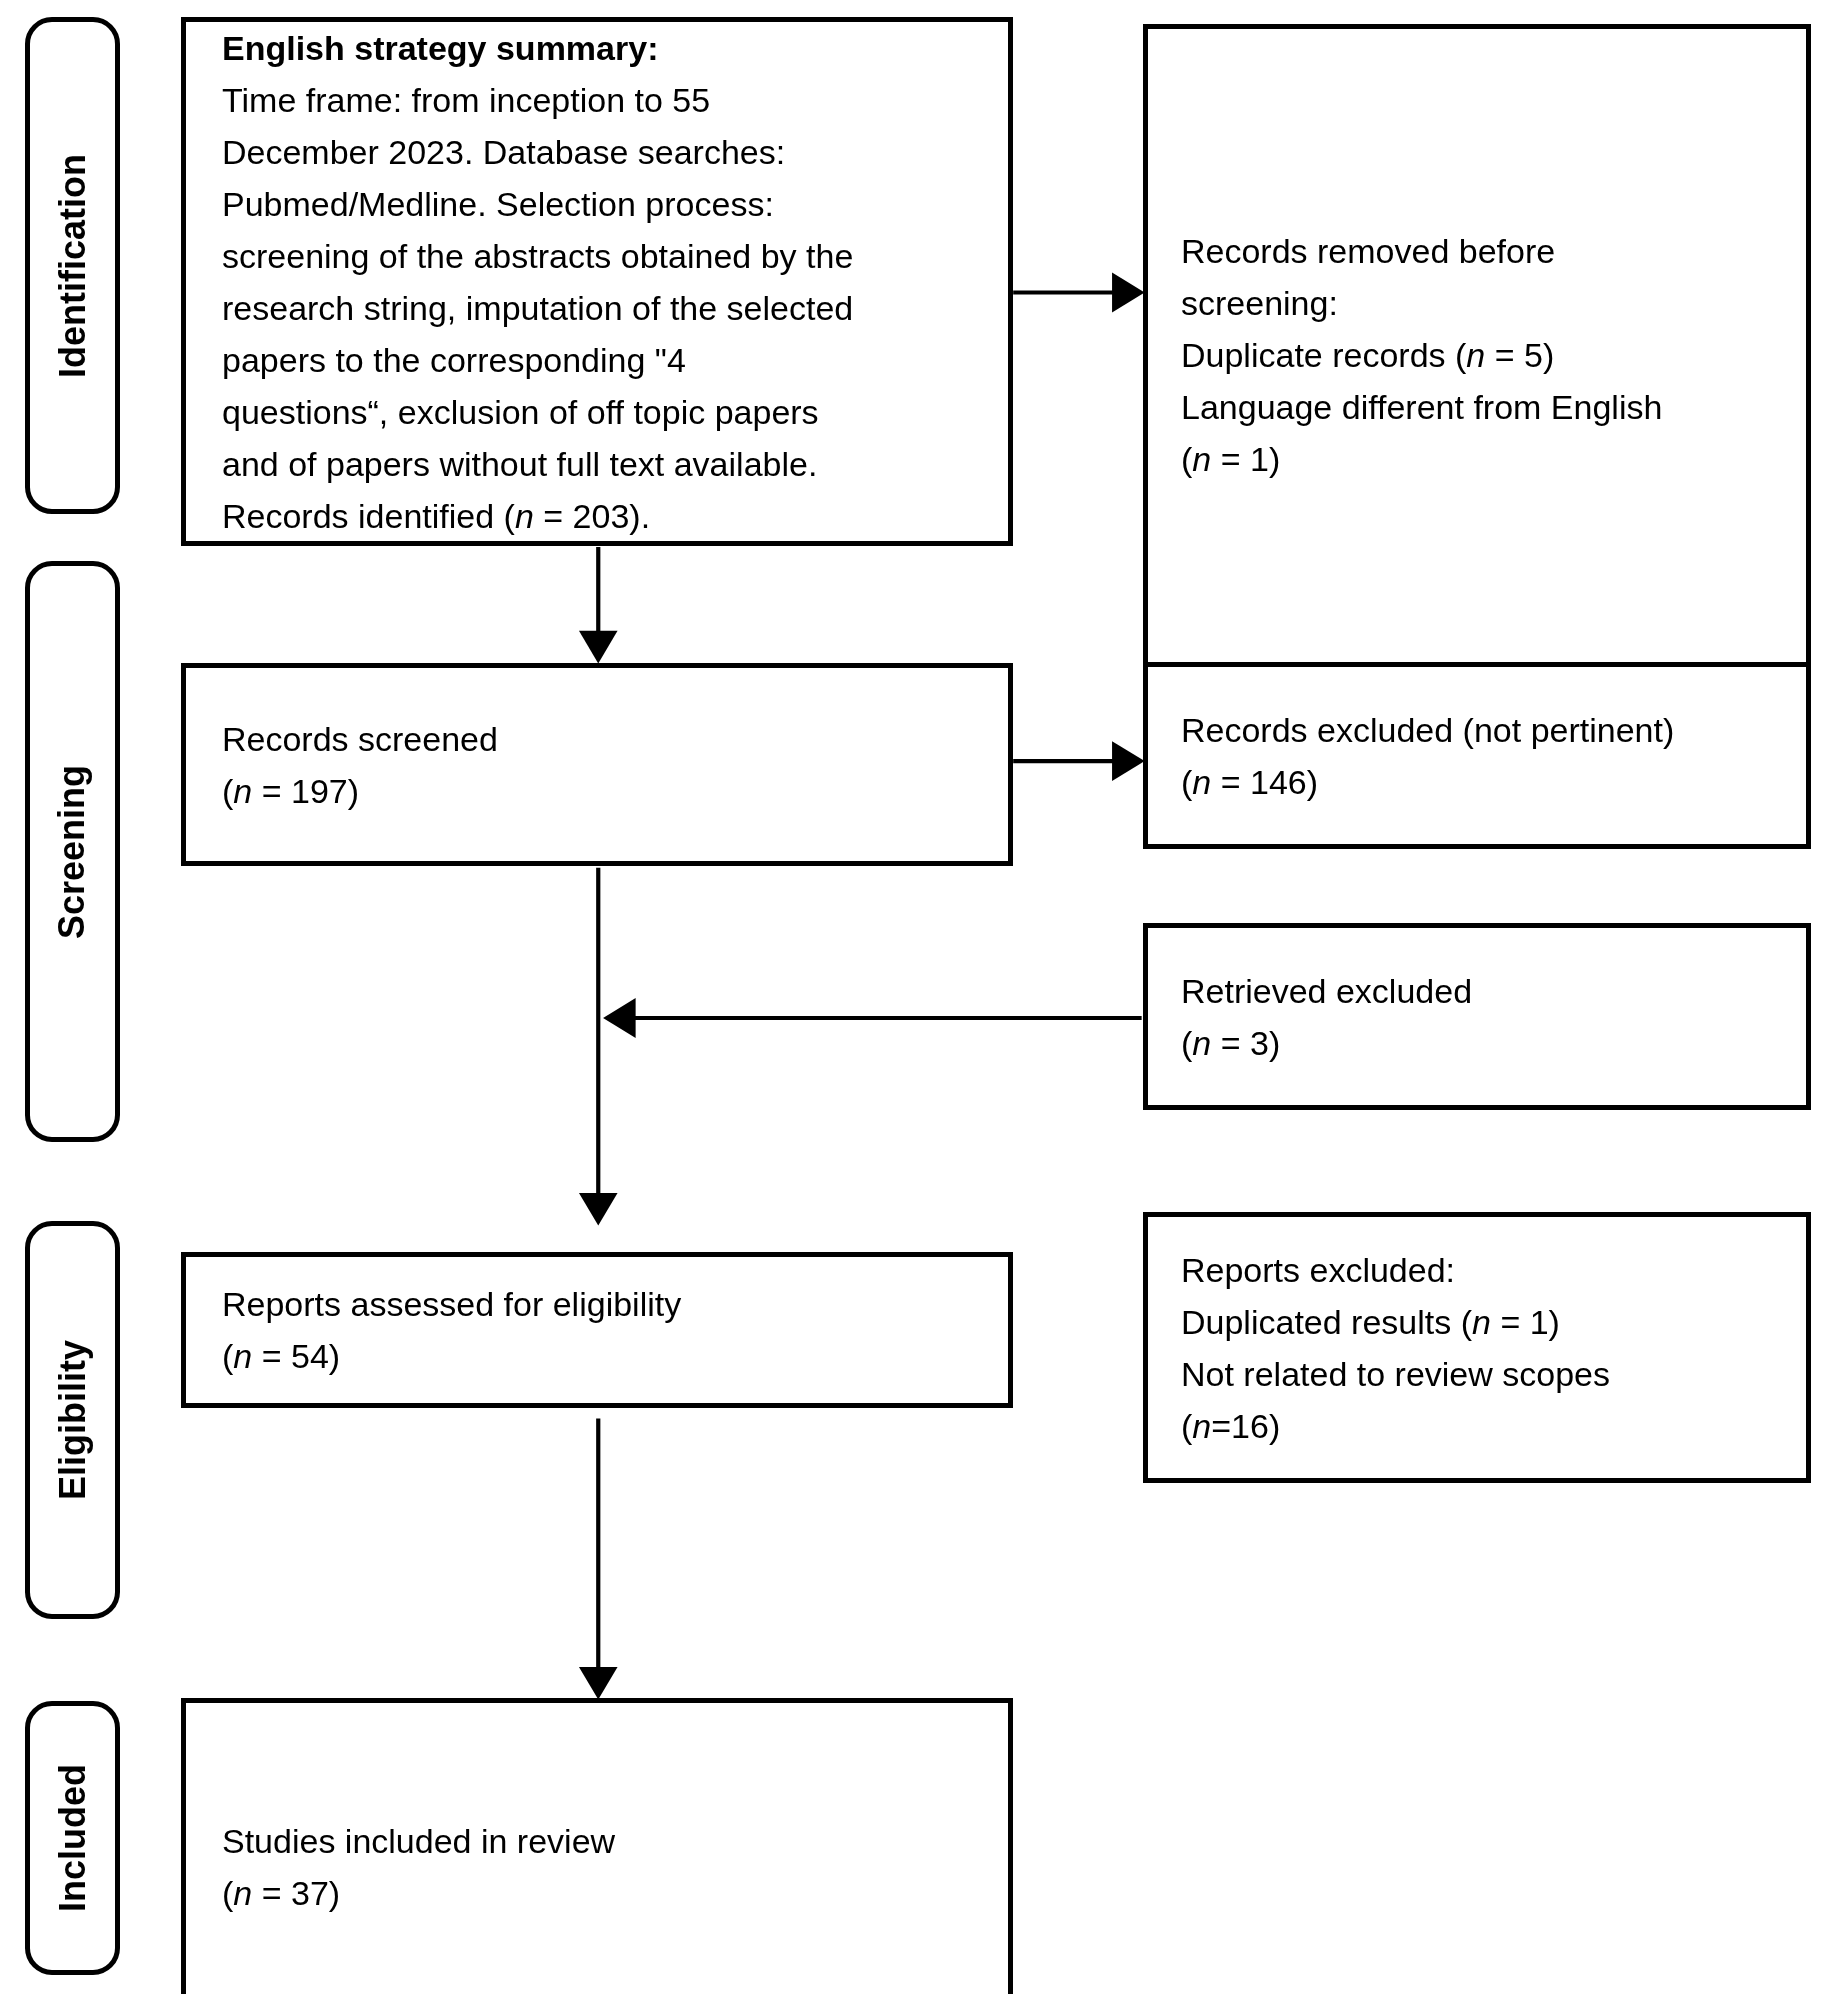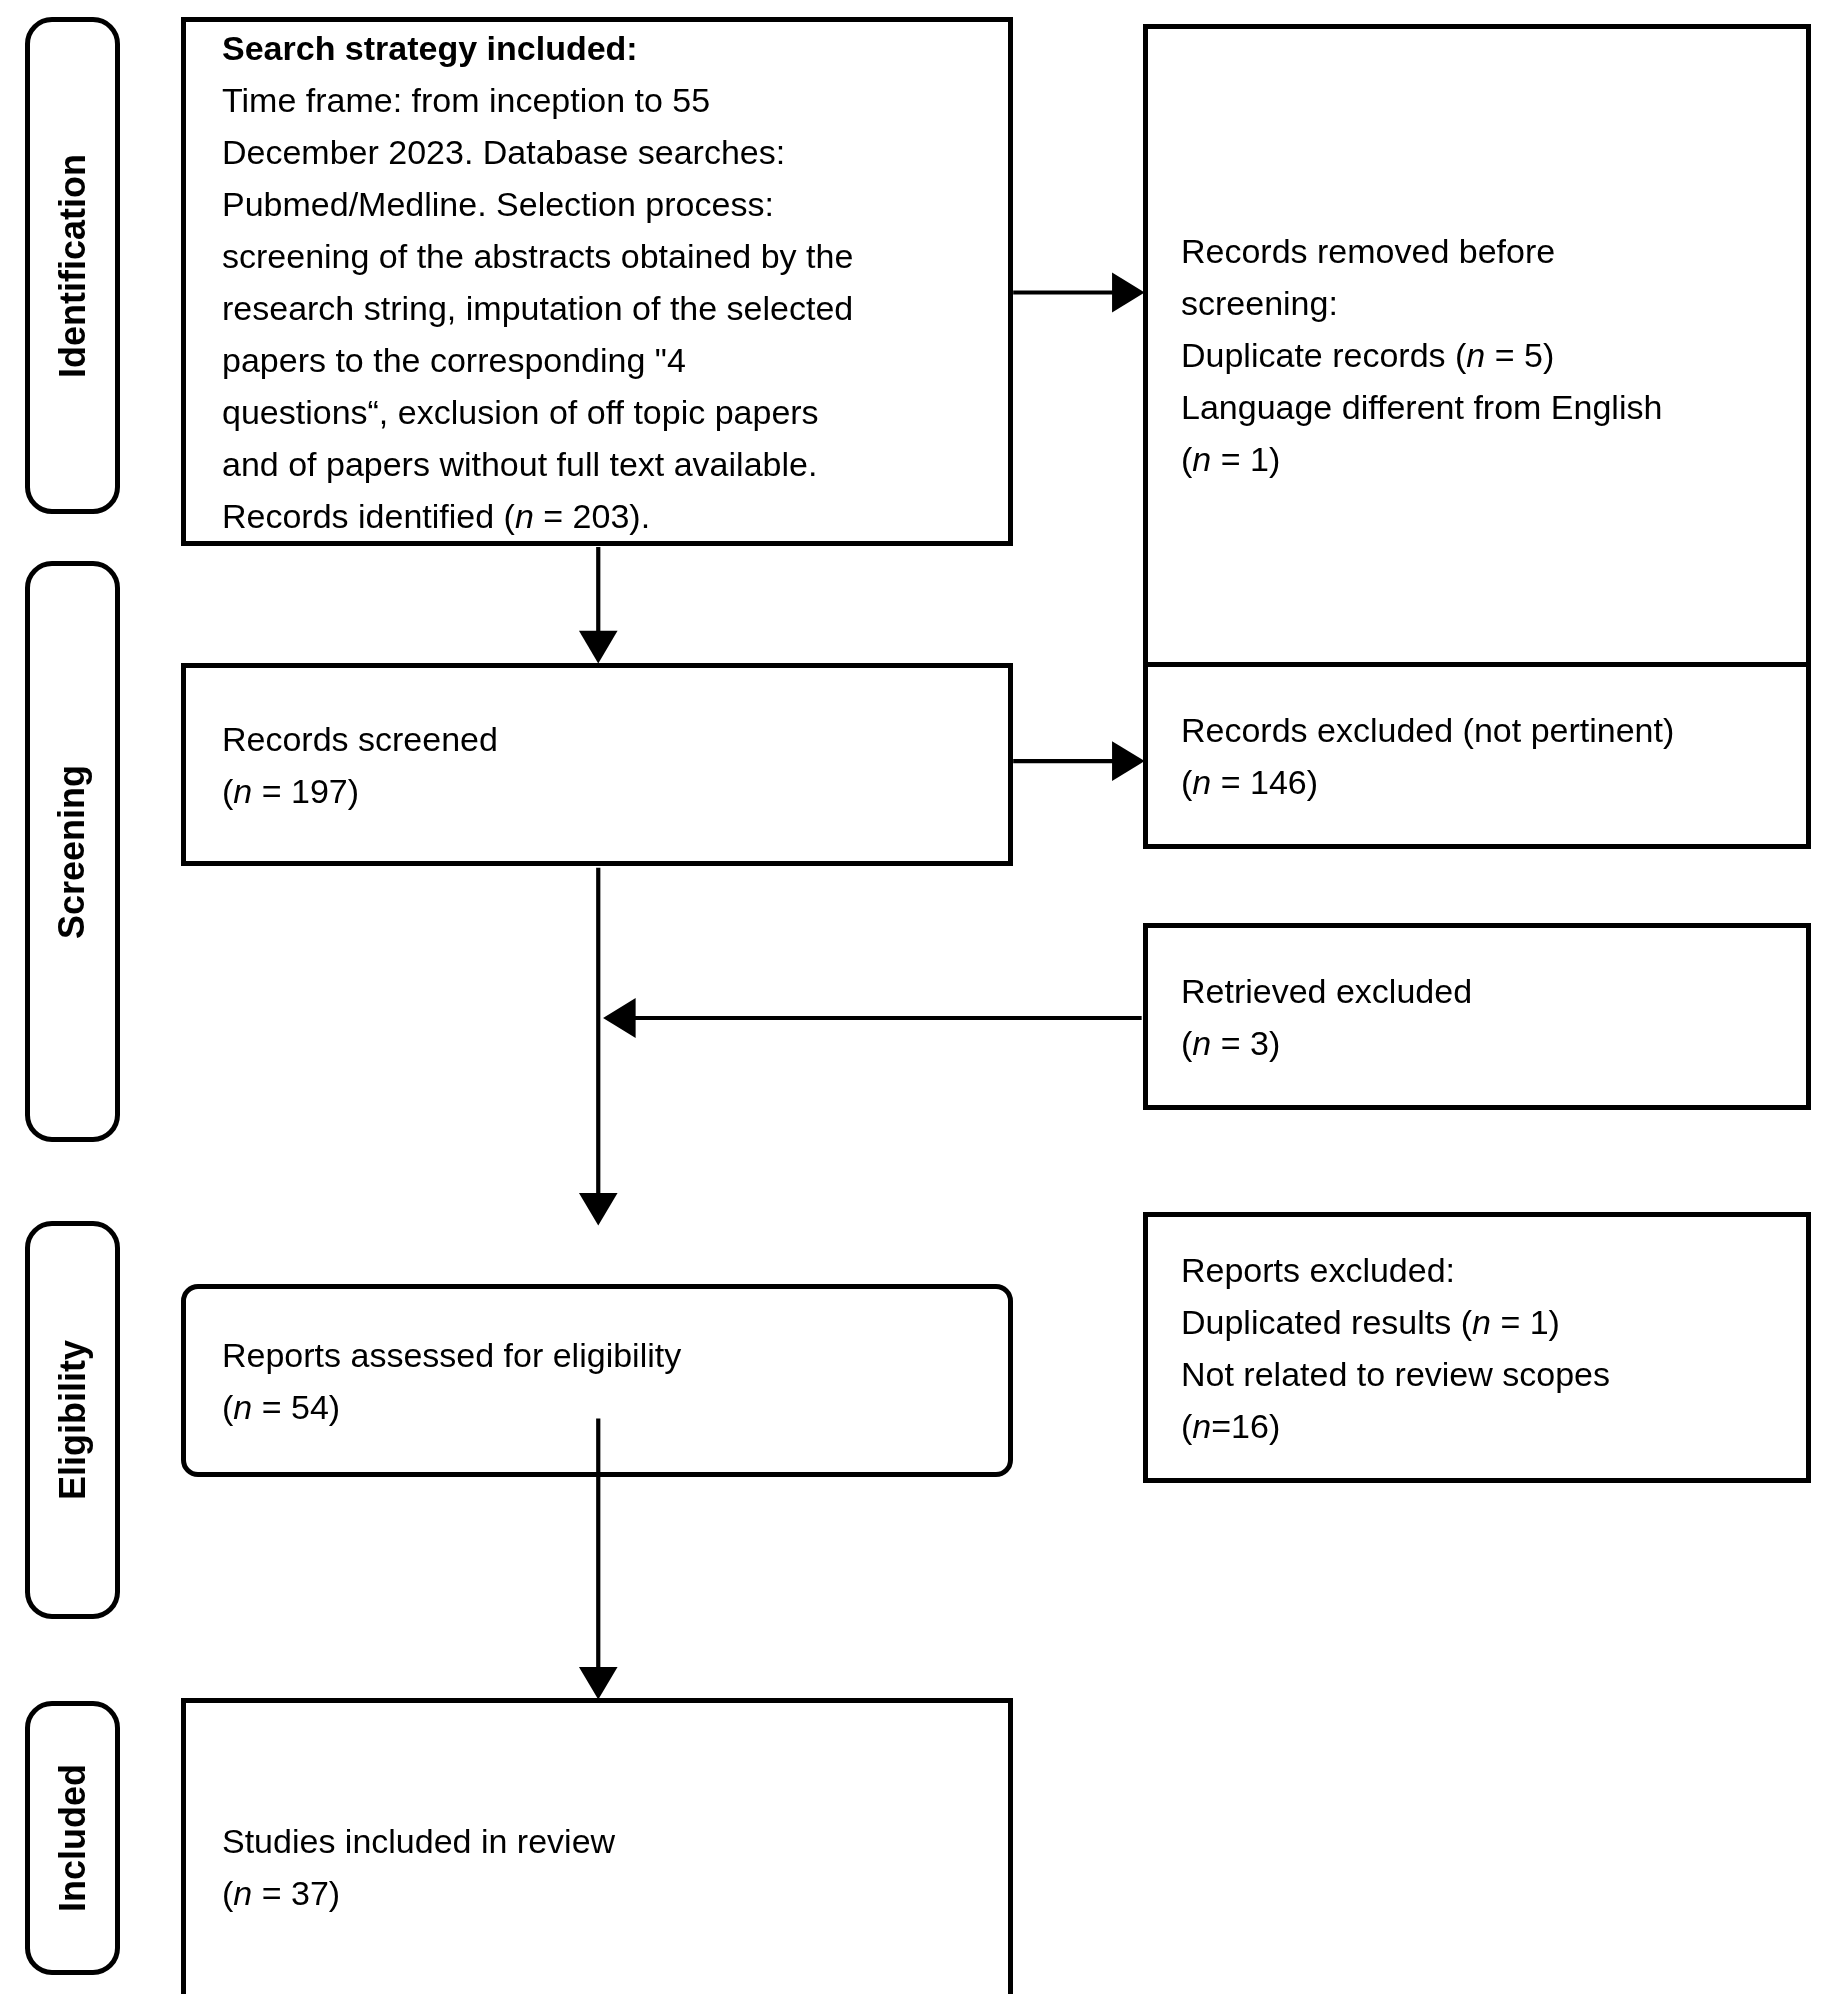--- a/index.html
+++ b/index.html
@@ -53,42 +53,42 @@
     <span class="vlabel">Screening</span>
   </div>
   <div class="stage" style="top:1221px;height:398px;">
     <span class="vlabel">Eligibility</span>
   </div>
   <div class="stage" style="top:1701px;height:274px;">
     <span class="vlabel">Included</span>
   </div>
 
   <div class="box mainbox" style="top:17px;height:529px;">
-    <div class="boxtitle">Search strategy included:</div>
+    <div class="boxtitle">English strategy summary:</div>
     <div>
         <div class="line">Time frame: from inception to 55</div>
         <div class="line">December 2023. Database searches:</div>
         <div class="line">Pubmed/Medline. Selection process:</div>
         <div class="line">screening of the abstracts obtained by the</div>
         <div class="line">research string, imputation of the selected</div>
         <div class="line">papers to the corresponding "4</div>
         <div class="line">questions“, exclusion of off topic papers</div>
         <div class="line">and of papers without full text available.</div>
         <div class="line">Records identified (<i>n</i> = 203).</div>
       </div>
   </div>
 
   <div class="box mainbox" style="top:663px;height:203px;">
     <div>
         <div class="line">Records screened</div>
         <div class="line">(<i>n</i> = 197)</div>
       </div>
   </div>
 
-  <div class="box mainbox" style="top:1284px;height:193px;border-radius:17px;">
+  <div class="box mainbox" style="top:1252px;height:156px;">
     <div>
         <div class="line">Reports assessed for eligibility</div>
         <div class="line">(<i>n</i> = 54)</div>
       </div>
   </div>
 
   <div class="box mainbox" style="top:1698px;height:338px;">
     <div>
         <div class="line">Studies included in review</div>
         <div class="line">(<i>n</i> = 37)</div>

